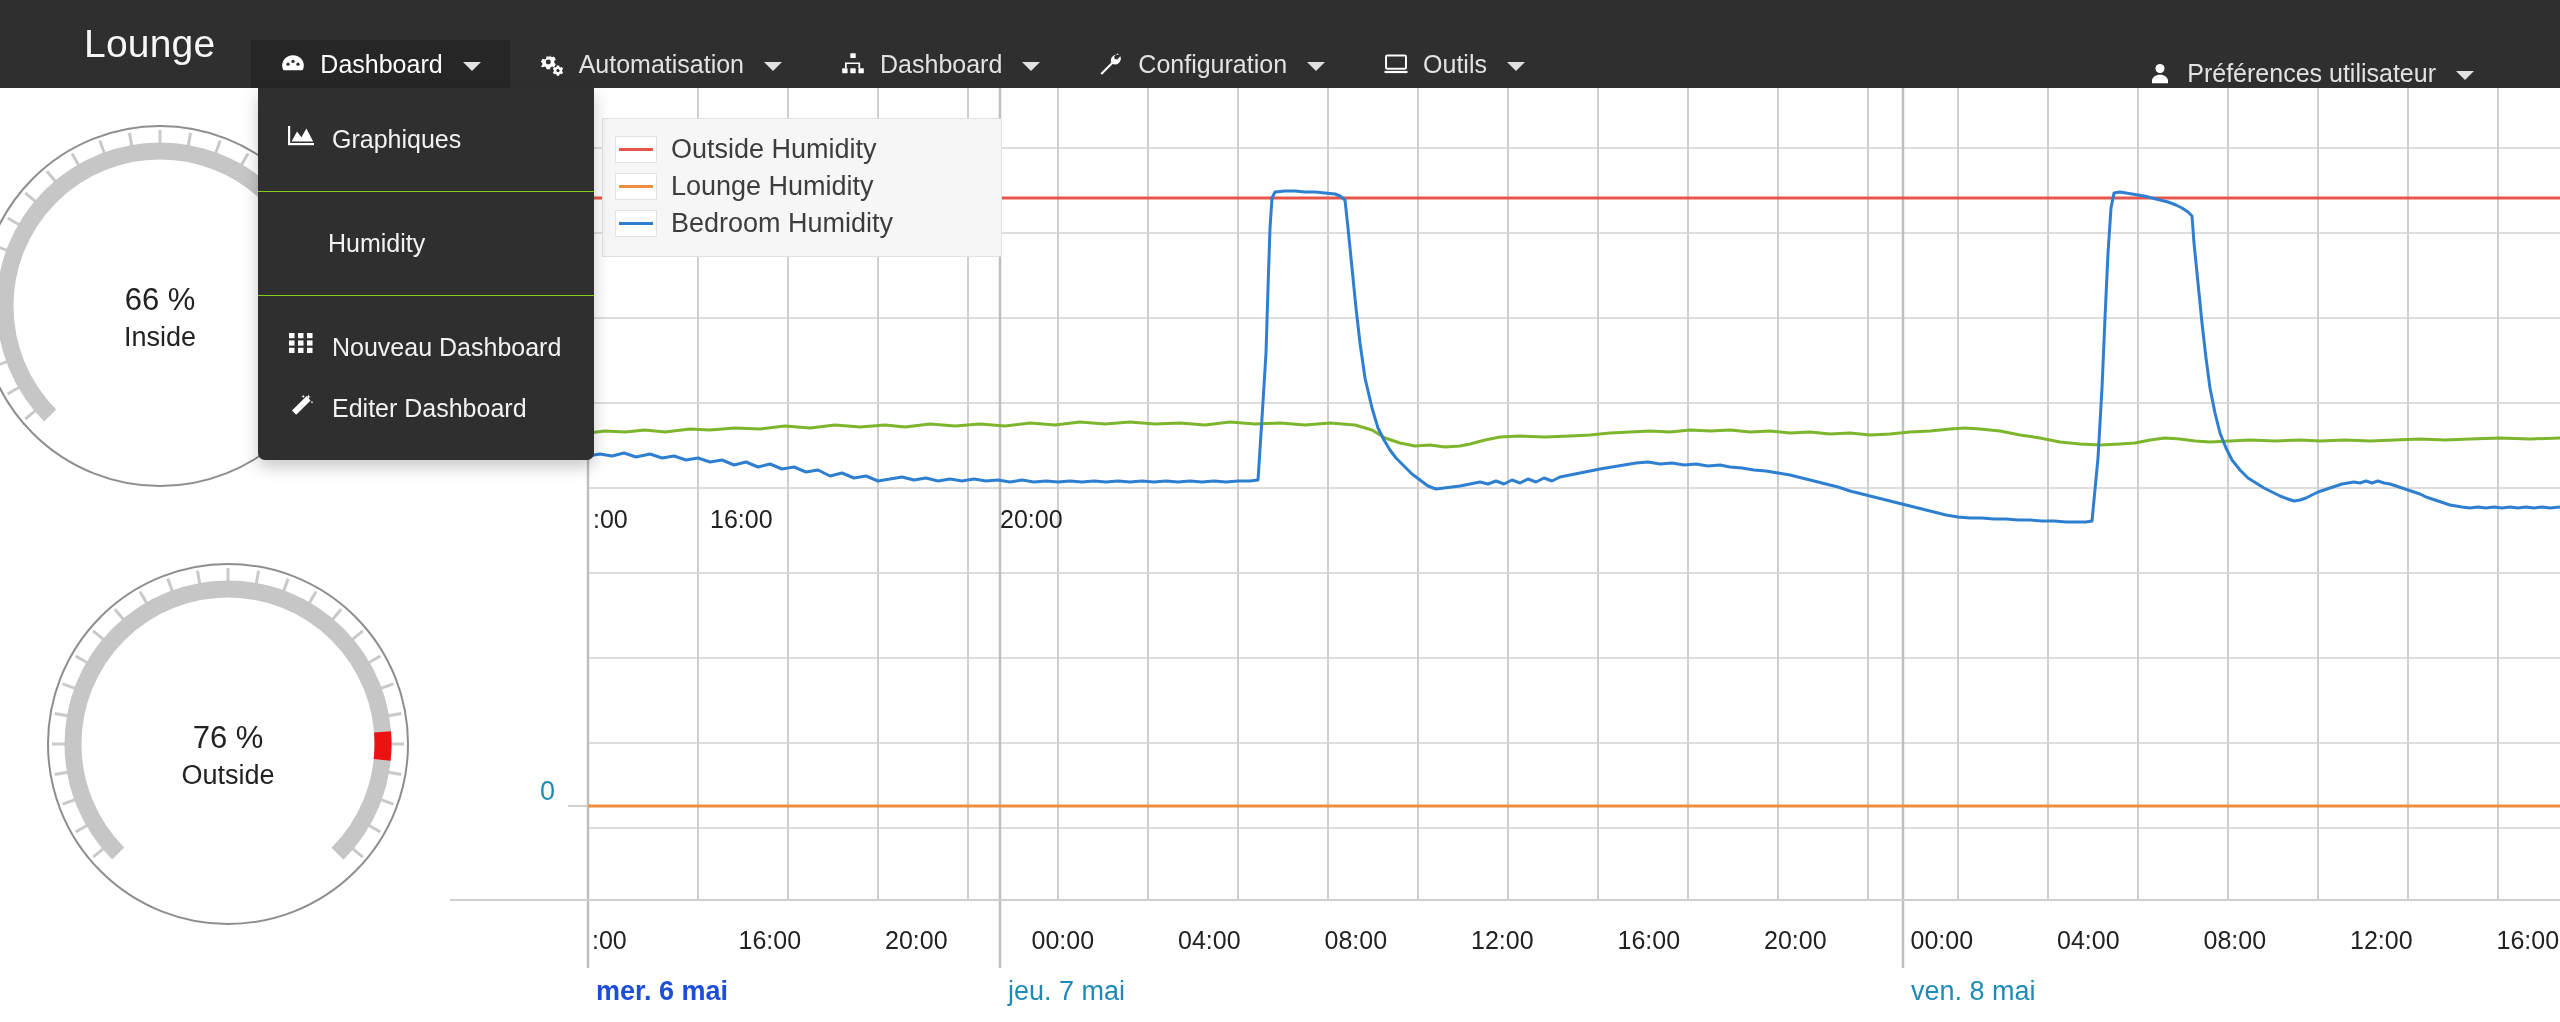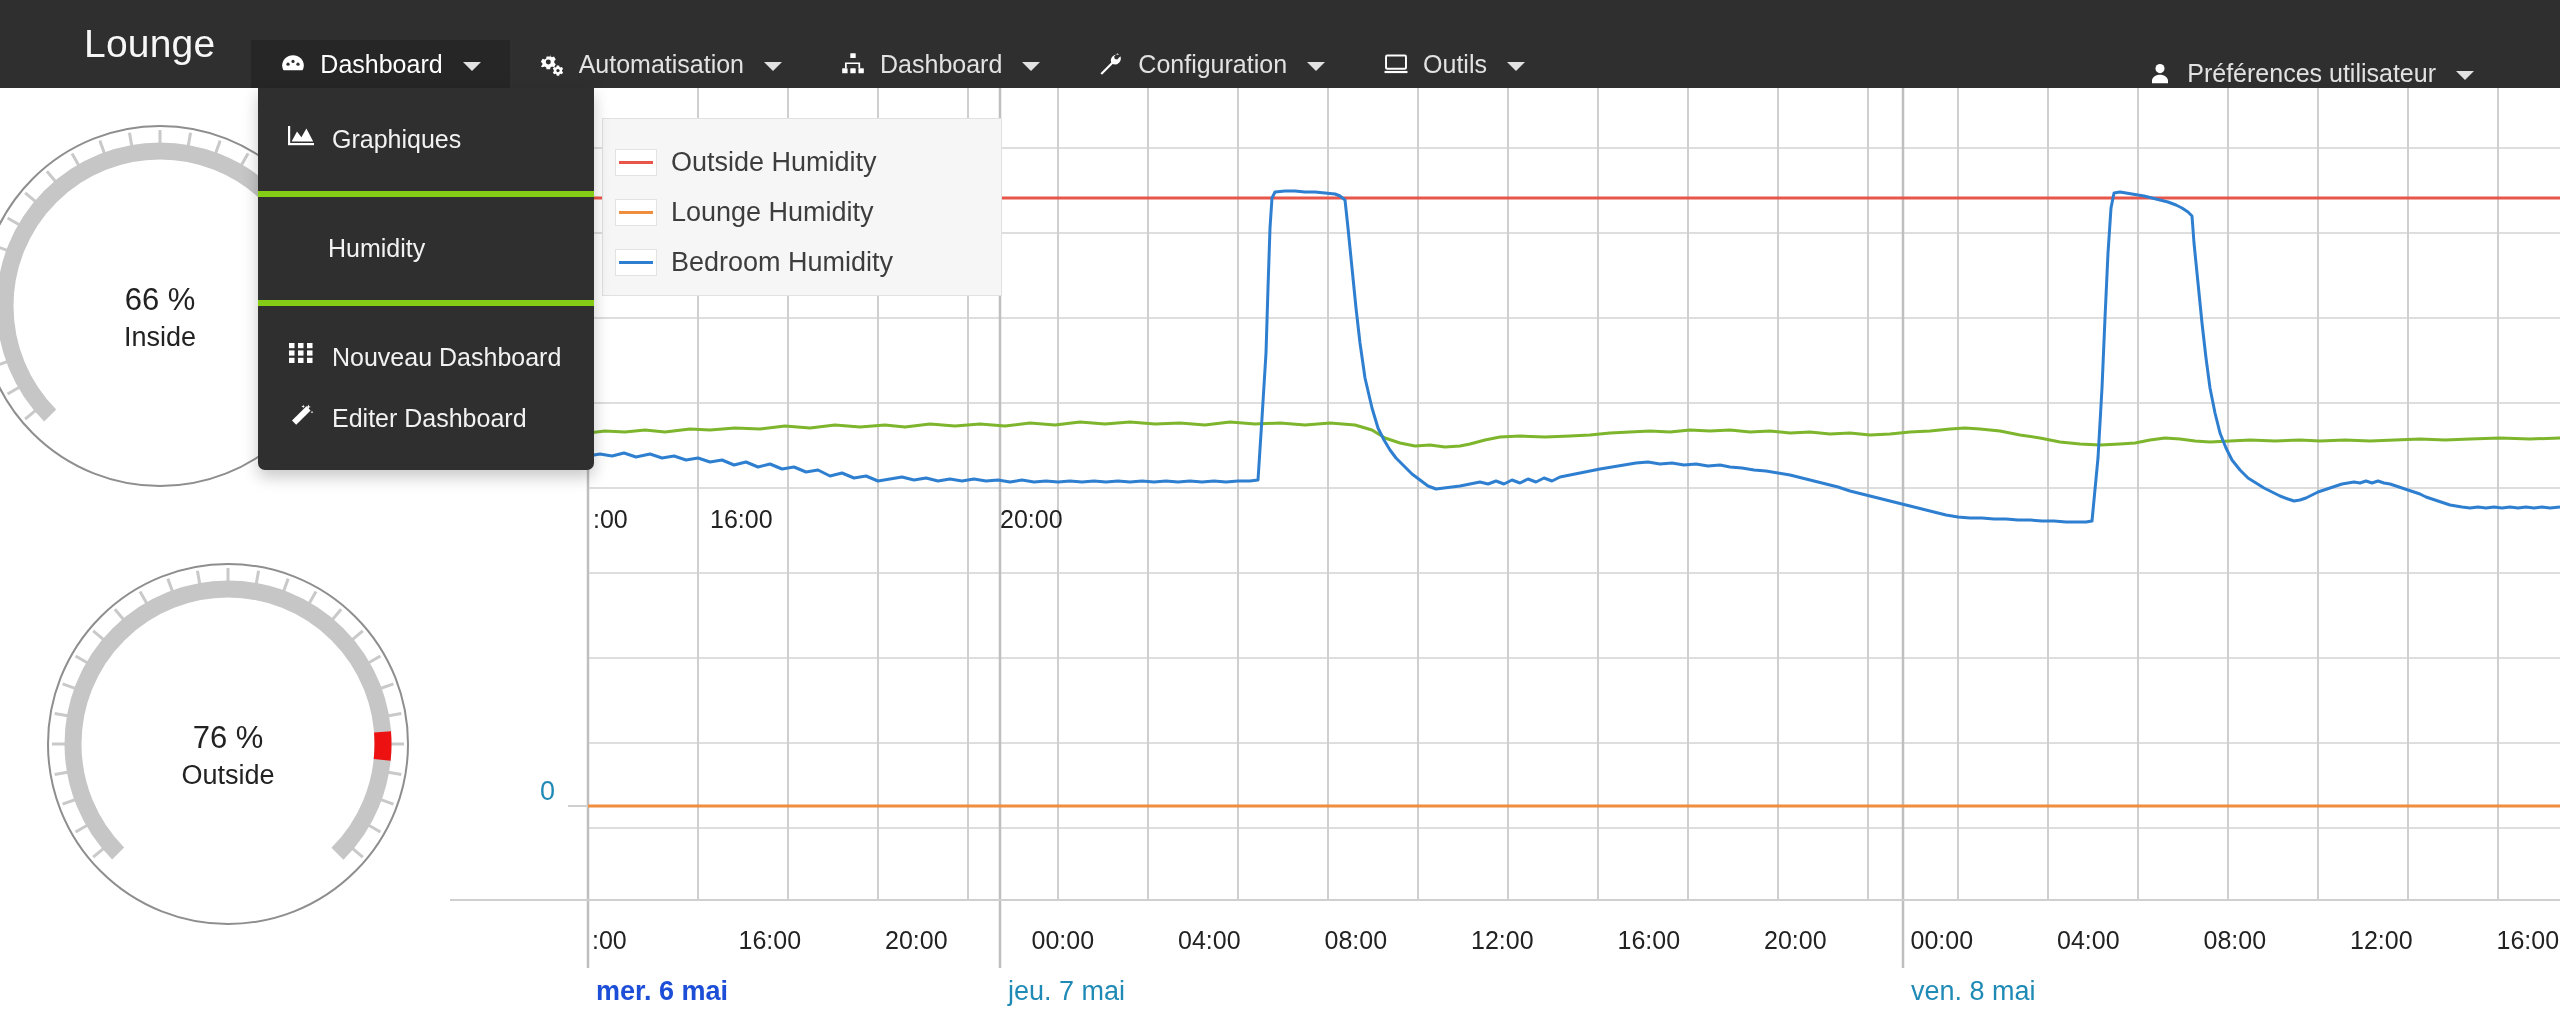--- a/index.html
+++ b/index.html
@@ -57,21 +57,21 @@
     position: absolute;
     left: 258px; top: 88px;
     width: 336px;
     background: #2f2f2f;
     border-radius: 0 0 7px 7px;
     box-shadow: 0 7px 16px rgba(0,0,0,.22);
     z-index: 50;
     padding: 0;
   }
   .dd-section { padding: 21px 0; }
-  .dd-section + .dd-section { border-top: 6px solid #84cc16; }
+  .dd-section + .dd-section { border-top: 1px solid #84cc16; }
   .dd-item {
     display: flex; align-items: flex-start; gap: 18px;
     padding: 16px 28px 16px 30px;
     color: #f2f2f2;
     font-size: 25px;
     white-space: nowrap;
     cursor: pointer;
   }
   .dd-item.indent { padding-left: 70px; }
   .dd-icon { width: 26px; display:inline-flex; align-items:center; justify-content:center; }
@@ -111,21 +111,20 @@
     background: #f6f6f6;
     border: 1px solid #e1e1e1;
     padding: 12px 0 14px 0;
     z-index: 30;
   }
   .legend-row {
     display: flex; align-items: center;
     gap: 14px;
     padding: 3px 18px 3px 12px;
     cursor: pointer;
-    margin-top: 13px;
   }
   .legend-swatch {
     width: 42px; height: 27px;
     border: 1px solid #e3e3e3;
     background: #ffffff;
     position: relative;
     flex: 0 0 auto;
   }
   .legend-swatch i {
     position: absolute; left: 3px; right: 3px; top: 50%;

